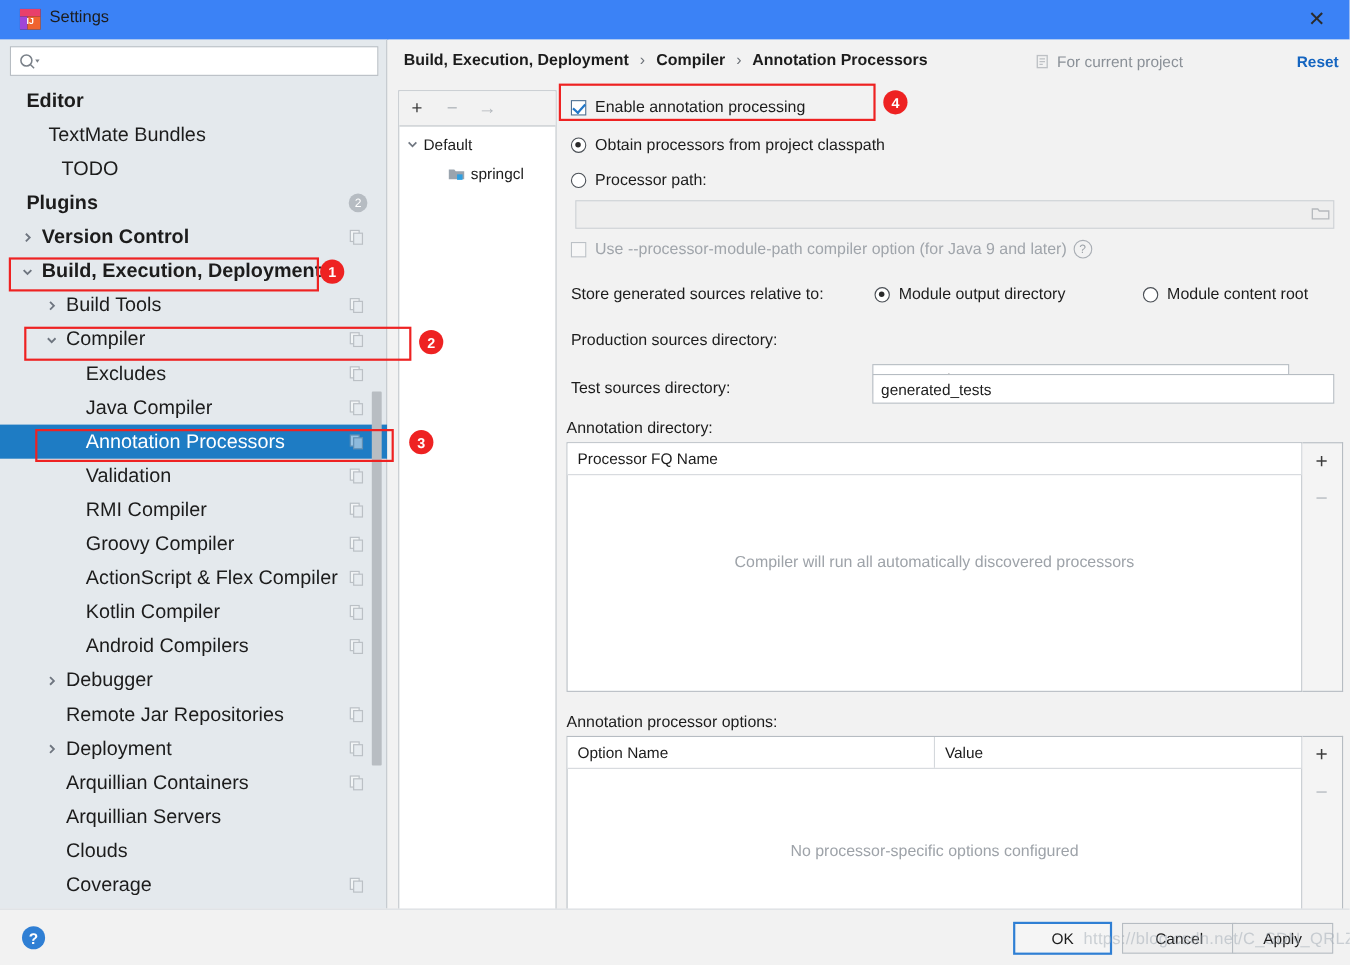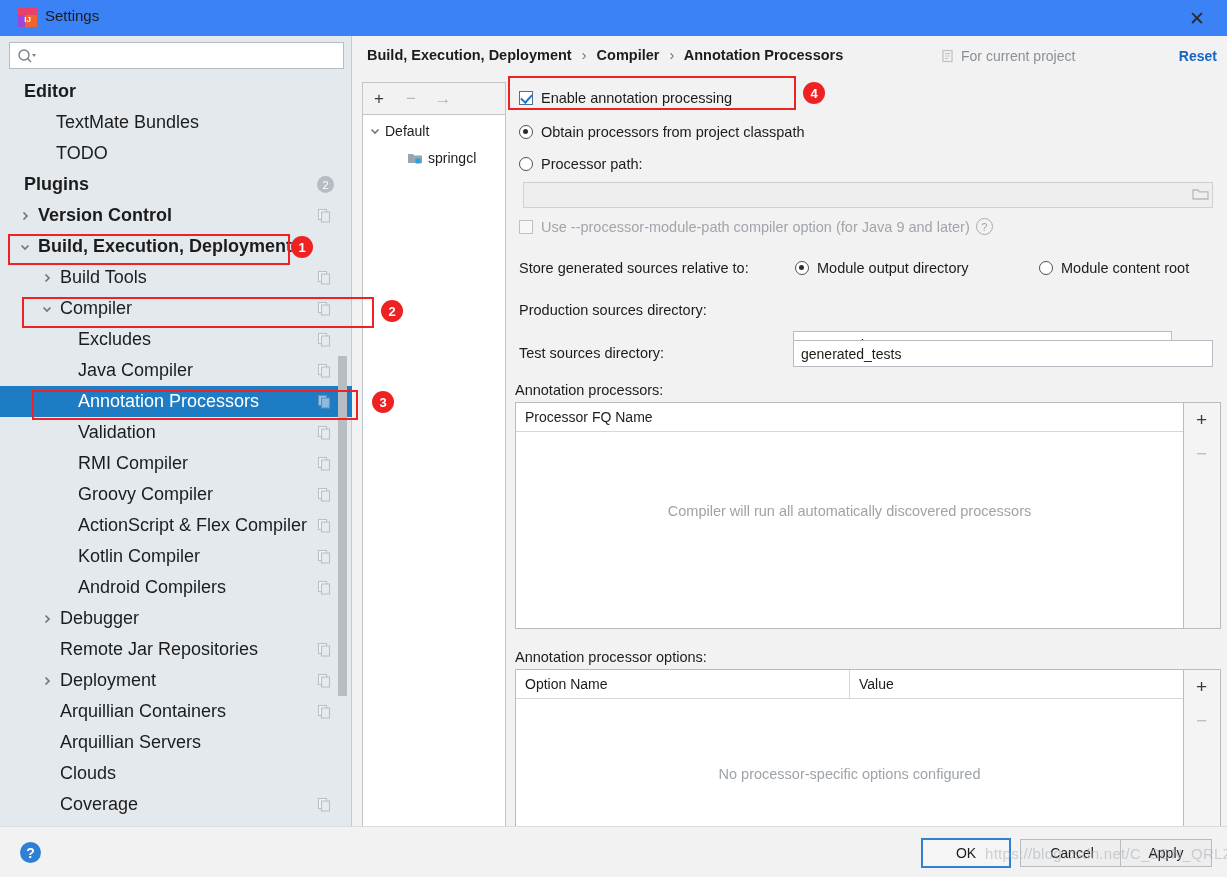--- a/index.html
+++ b/index.html
@@ -392,21 +392,21 @@
           <path d="M15 6 L19 6 L17 9 Z" fill="#7a8189"></path>
         </svg>
       </div>
       <input class="search-input" type="text" placeholder="" style="">
     </div>
     <div class="tree" id="tree-container">
         <div class="tree-row">
           <span class="tree-label bold" style="margin-left: 24px;">Editor</span>
         </div>
         <div class="tree-row">
-          <span class="tree-label" style="margin-left: 56px;">TextMate Bundles</span>
+          <span class="tree-label" style="margin-left: 44px;">TextMate Bundles</span>
         </div>
         <div class="tree-row">
           <span class="tree-label" style="margin-left: 56px;">TODO</span>
         </div>
         <div class="tree-row">
           <span class="tree-label bold" style="margin-left: 24px;">Plugins</span>
           <span class="badge-count">2</span>
         </div>
         <div class="tree-row">
           <span class="tree-arrow" style="left: 18px;">
@@ -661,21 +661,21 @@
       <div class="row" style="left:8px; top:220px;">
         <span class="lbl">Production sources directory:</span>
       </div>
       <input class="textfield" type="text" style="left: 282px; top: 215px; position: absolute; width: 379px; height: 27px; margin-top: 34px;" value="generated">
 
       <div class="row" style="left:8px; top:263px;">
         <span class="lbl">Test sources directory:</span>
       </div>
       <input class="textfield" type="text" style="left: 282px; top: 258px; position: absolute; width: 420px; height: 27px;" value="generated_tests">
 
-      <div class="tbl-title" style="left:4px; top:300px;">Annotation processors:</div>
+      <div class="tbl-title" style="left:4px; top:300px;">Annotation directory:</div>
       <div class="tbl" style="left:4px; top:320px; width:669px; height:227px;">
         <div class="tbl-head">
           <div class="th" style="width:100%;">Processor FQ Name</div>
         </div>
         <div class="tbl-empty" style="top:100px;">Compiler will run all automatically discovered processors</div>
       </div>
       <div class="tbl-side" style="left:673px; top:320px; height:227px;">
         <div class="side-btn">+</div>
         <div class="side-btn disabled">−</div>
       </div>

